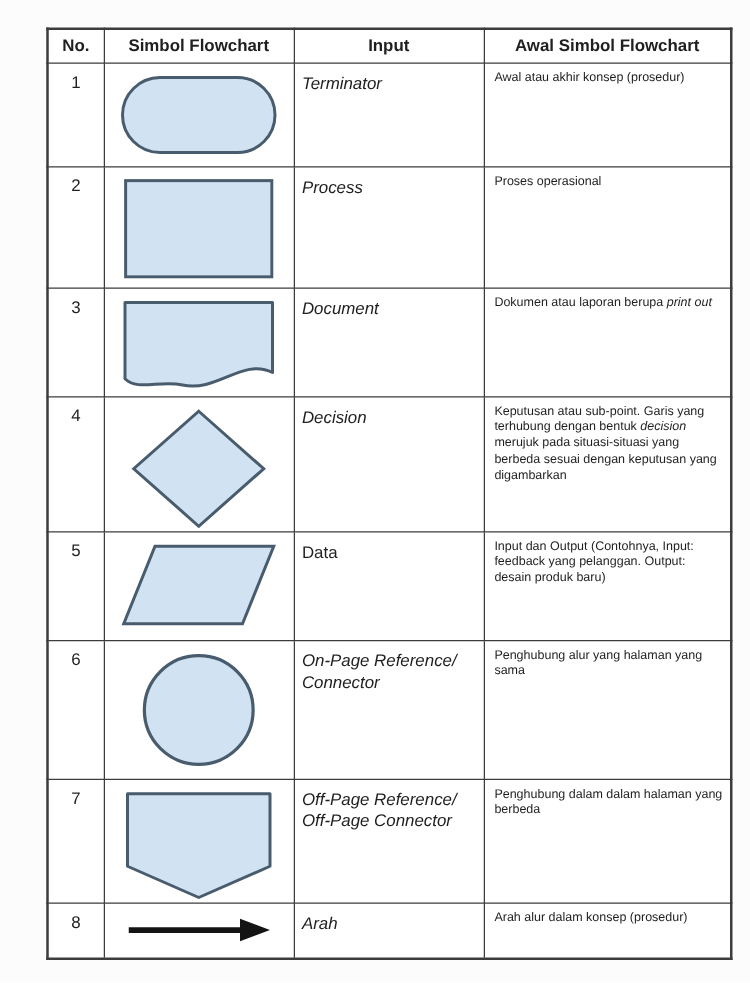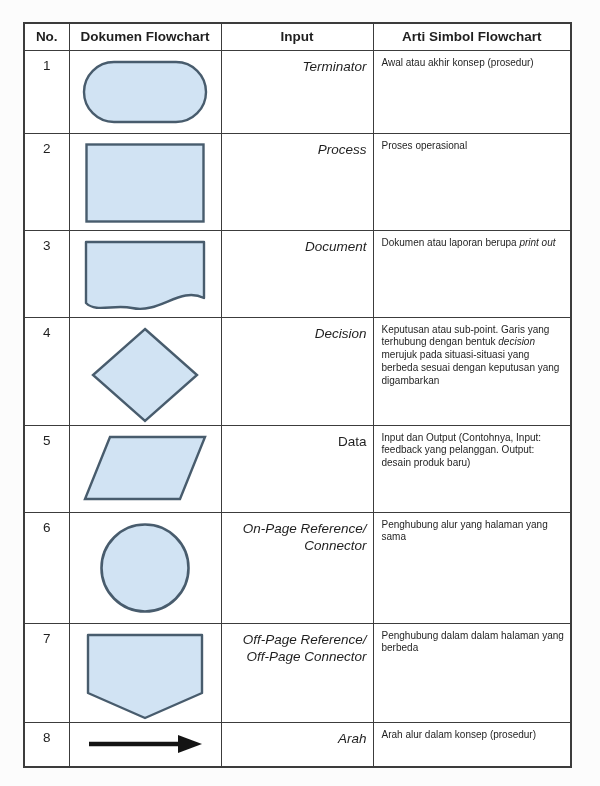--- a/index.html
+++ b/index.html
@@ -9,21 +9,21 @@
   }
   * { box-sizing: border-box; margin: 0; padding: 0; }
   body {
     width: 600px;
     height: 786px;
     background: var(--bg);
     font-family: "Liberation Sans", sans-serif;
     color: var(--text);
     overflow: hidden;
   }
-  .page { padding: 22px 0 0 23px; }
+  .page { padding: 22px 0 0 37px; }
   table.symbols {
     border-collapse: collapse;
     table-layout: fixed;
     width: 547px;
     border: 2px solid var(--line);
     background: #fff;
   }
   th, td {
     border: 1.5px solid var(--line);
     vertical-align: top;
@@ -34,21 +34,21 @@
     vertical-align: middle;
     text-align: center;
     font-size: 13.5px;
     font-weight: bold;
     padding: 2px 2px;
   }
   td.c-no   { text-align: center; padding-top: 7px; font-size: 13.5px; }
   td.c-sym  { text-align: center; padding-top: 9px; }
   td.c-sym svg { display: inline-block; vertical-align: top; }
   td.c-nama {
-    text-align: right;
+    text-align: left;
     padding: 7px 6px 2px 6px;
     font-size: 13.5px;
     line-height: 1.3;
   }
   td.c-arti {
     padding: 6px 6px 3px 8px;
     font-size: 10px;
     line-height: 1.28;
   }
   .it { font-style: italic; }
@@ -68,23 +68,23 @@
   <table class="symbols">
     <colgroup>
       <col style="width:45px">
       <col style="width:152px">
       <col style="width:152px">
       <col style="width:198px">
     </colgroup>
     <thead>
       <tr>
         <th>No.</th>
-        <th>Dokumen Flowchart</th>
+        <th>Simbol Flowchart</th>
         <th>Input</th>
-        <th>Arti Simbol Flowchart</th>
+        <th>Awal Simbol Flowchart</th>
       </tr>
     </thead>
     <tbody>
   <tr>
     <td class="c-no">1</td>
     <td class="c-sym"><span><svg width="126" height="64" viewBox="0 0 126 64">
                 <rect x="2" y="2" width="122" height="60" rx="30" fill="#d1e3f3" stroke="#485c6d" stroke-width="2.4"></rect>
               </svg></span></td>
     <td class="c-nama"><span class="it">Terminator</span></td>
     <td class="c-arti"><span>Awal atau akhir konsep (prosedur)</span></td>

